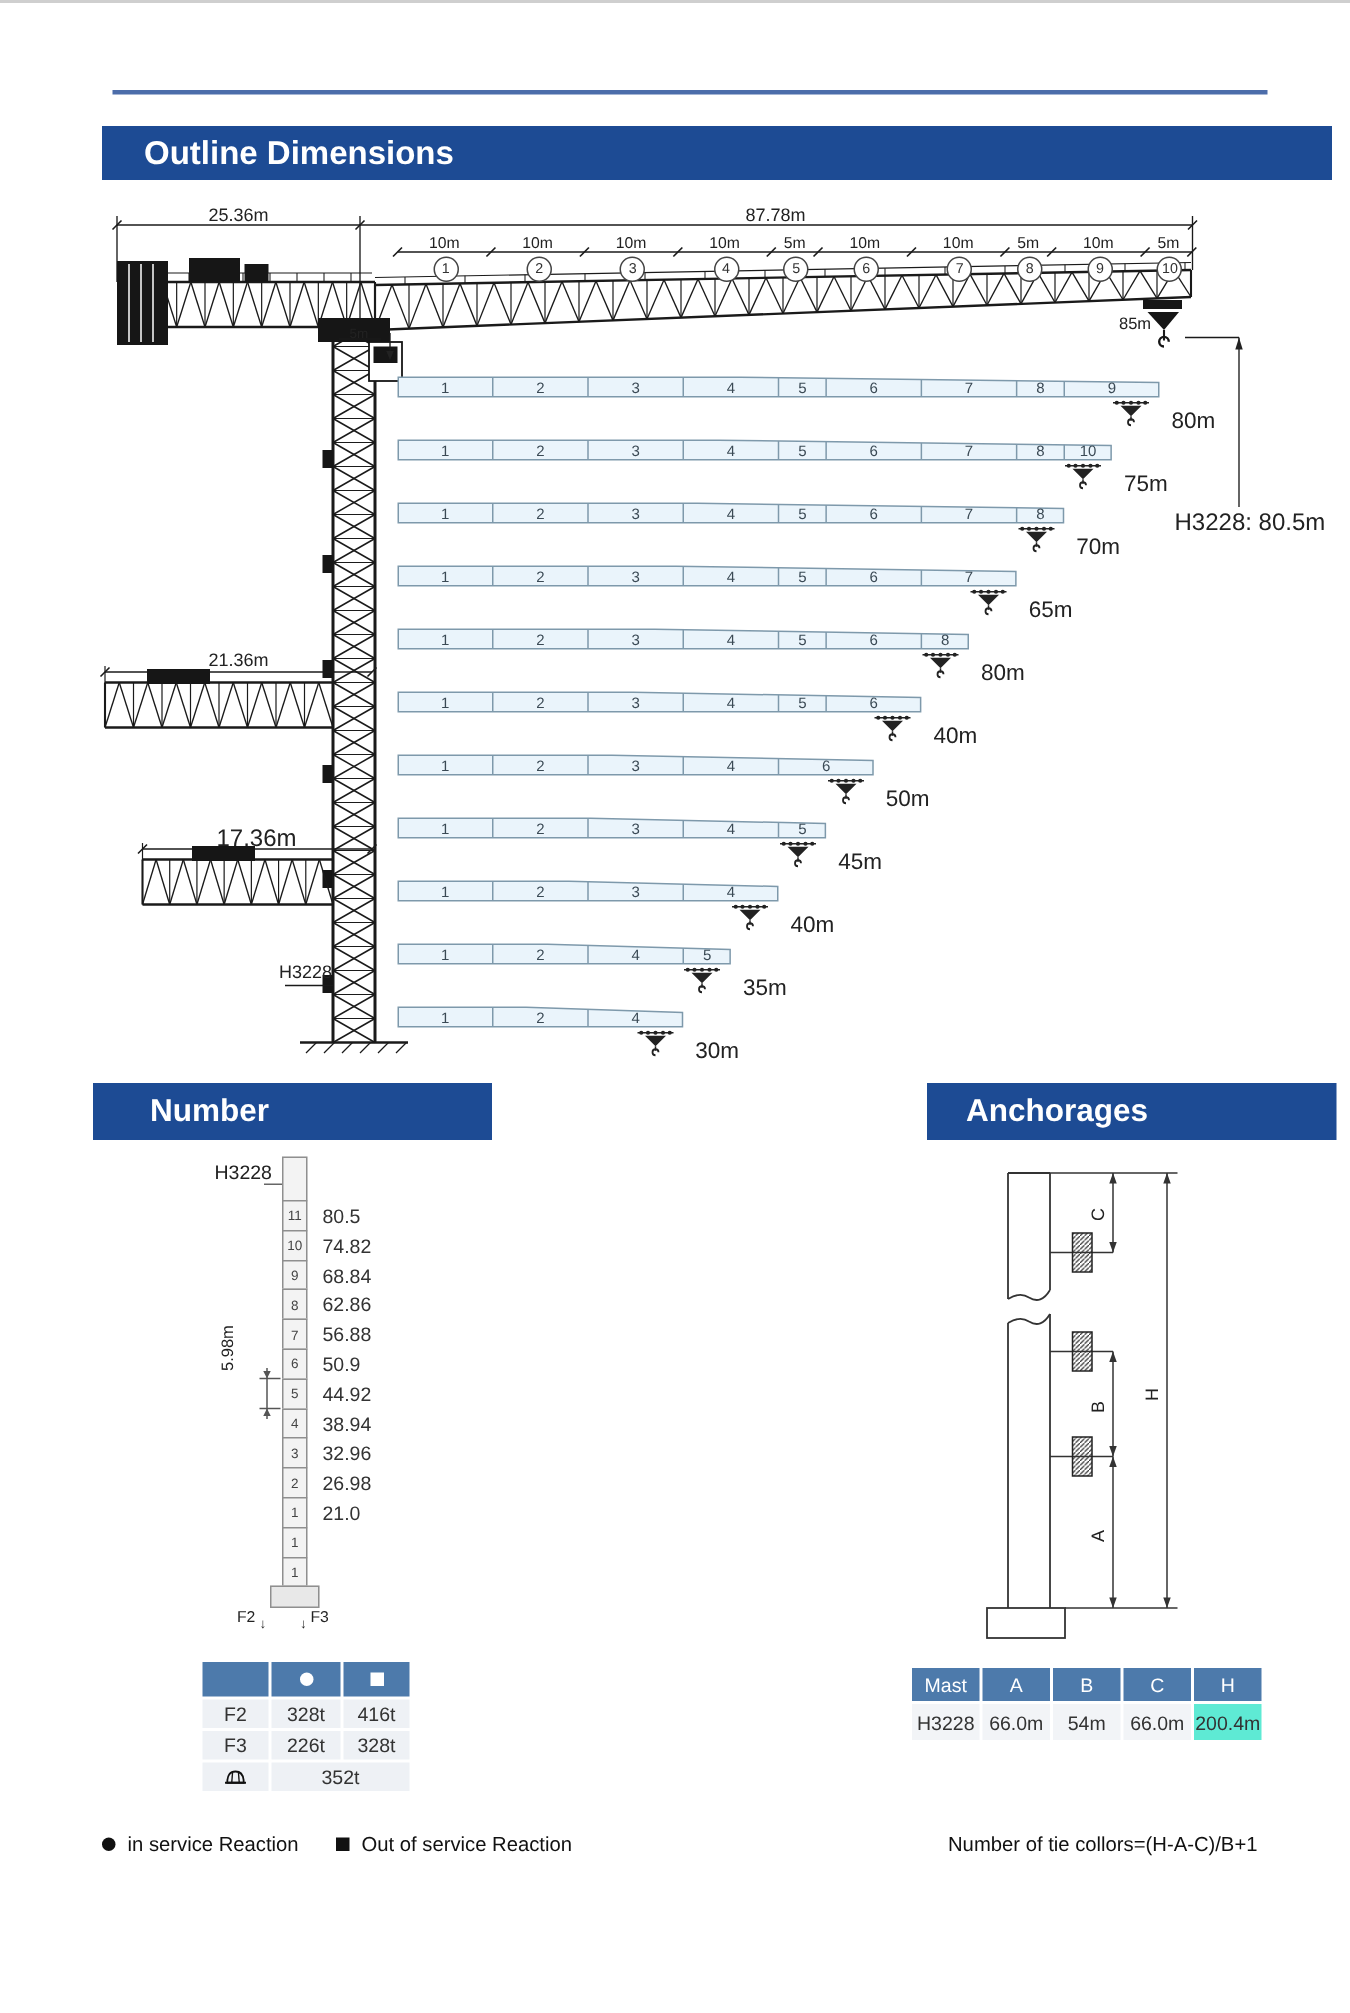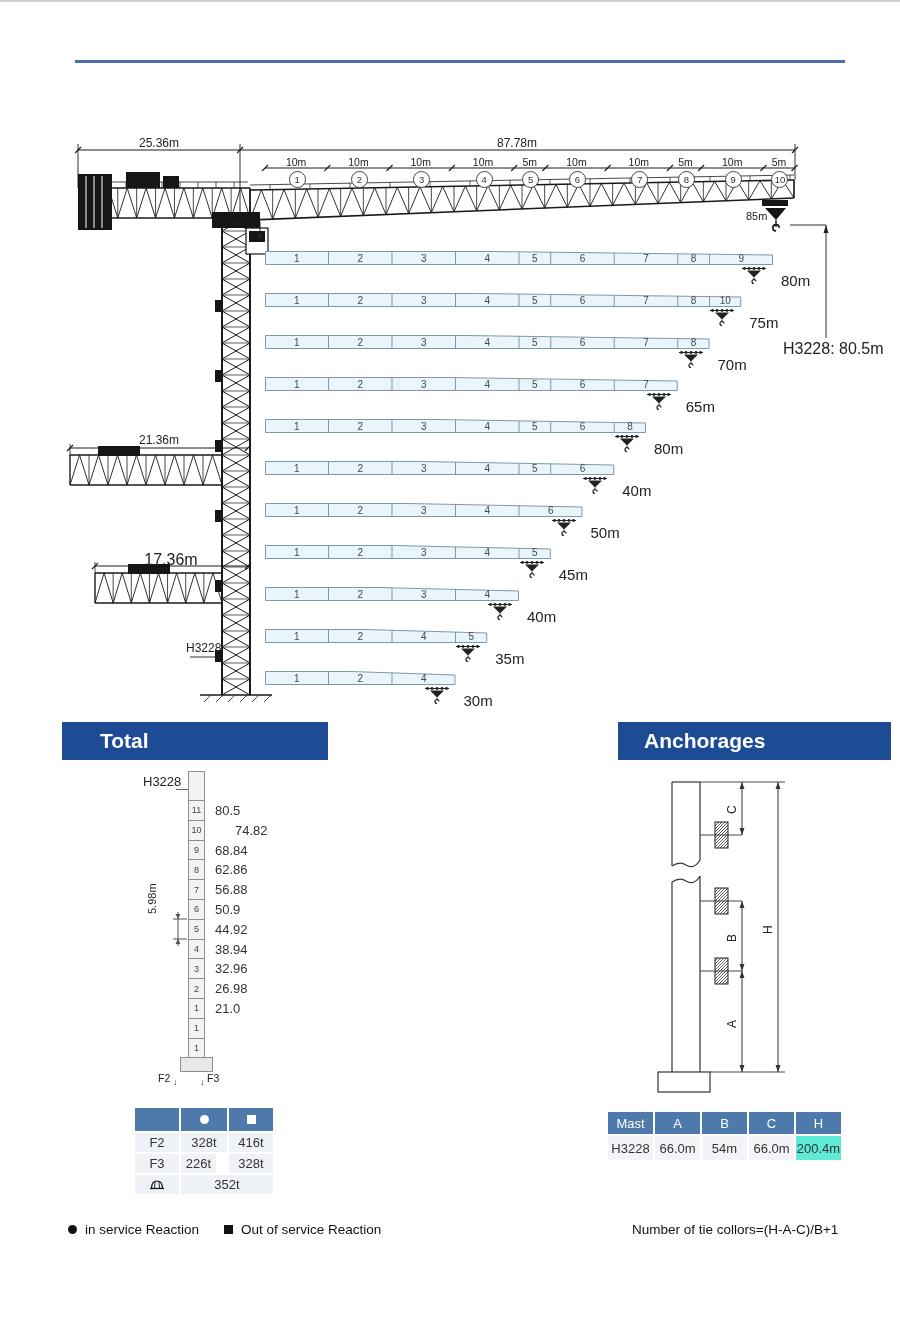--- a/index.html
+++ b/index.html
@@ -32,20 +32,23 @@
                font-size:13.5px;color:#111;white-space:nowrap;}
   svg{display:block;}
 </style>
 </head>
 <body>
 
 <div class="page">
   <div class="top-rule"></div>
   <div class="accent-strip"></div>
 
+  <div class="sechdr" style="left:68px;top:84px;width:792px;height:36px;padding-left:28px;font-size:22px;">
+    <span>Outline Dimensions</span>
+  </div>
 
   <svg id="craneSvg" class="abs" style="left:0;top:130px;" width="900" height="585" viewBox="0 0 900 585">
       <g>
         <line x1="78" y1="20" x2="795" y2="20" stroke="#1a1a1a" stroke-width="1"></line>
         <line x1="78" y1="14" x2="78" y2="58" stroke="#1a1a1a" stroke-width="0.9"></line>
         <line x1="240" y1="14" x2="240" y2="85" stroke="#1a1a1a" stroke-width="0.9"></line>
         <line x1="795" y1="14" x2="795" y2="50" stroke="#1a1a1a" stroke-width="0.9"></line>
         <line x1="75" y1="23" x2="81" y2="17" stroke="#1a1a1a" stroke-width="1.1"></line>
         <line x1="237" y1="23" x2="243" y2="17" stroke="#1a1a1a" stroke-width="1.1"></line>
         <line x1="792" y1="23" x2="798" y2="17" stroke="#1a1a1a" stroke-width="1.1"></line>
@@ -745,39 +748,39 @@
           </g>
           <path d="M6 4.5 L20 4.5 L13 11.5 Z" fill="#222"></path>
           <line x1="13" y1="11.5" x2="13" y2="14.5" stroke="#222"></line>
           <path d="M13 17.5 a2 2 0 1 1 2 -2" fill="none" stroke="#222" stroke-width="1.2"></path>
         </svg>
       </div>
       <div class="bar-label" style="left: 463.5px; top: 692px;">30m</div>
     </div>
 
   <div class="sechdr" style="left:62px;top:722px;width:228px;height:38px;padding-left:38px;font-size:21px;">
-    <span>Total</span>
+    <span>Number</span>
   </div>
 
   <div class="lbl" style="left:143px;top:774px;font-size:13px;">H3228</div>
   <div class="abs" style="left:176px;top:789px;width:12px;height:1px;background:#666;"></div>
   <div class="lbl rot" style="left:146px;top:914px;font-size:11px;">5.98m</div>
   <svg class="abs" style="left:170px;top:912px;" width="20" height="34" viewBox="0 0 20 34">
     <line x1="3" y1="7" x2="17" y2="7" stroke="#555" stroke-width="1"></line>
     <line x1="3" y1="27" x2="17" y2="27" stroke="#555" stroke-width="1"></line>
     <line x1="8" y1="0" x2="8" y2="34" stroke="#555" stroke-width="1"></line>
     <path d="M8 7 l-2.5 -5 l5 0 z" fill="#555"></path>
       <path d="M8 27 l-2.5 5 l5 0 z" fill="#555"></path>
   </svg>
   <div id="mastStack" class="abs" style="left:0;top:0;">
       <div class="mstub" style="left: 188px; top: 771px; width: 17px; height: 30px;"></div>
       <div class="mcell" style="left: 188px; top: 800px; width: 17px; height: 20.8px;">11</div>
       <div class="mheight" style="left: 215px; top: 803px;">80.5</div>
       <div class="mcell" style="left: 188px; top: 819.8px; width: 17px; height: 20.8px;">10</div>
-      <div class="mheight" style="left: 215px; top: 822.8px; margin-left: 20px;">74.82</div>
+      <div class="mheight" style="left: 215px; top: 822.8px;">74.82</div>
       <div class="mcell" style="left: 188px; top: 839.6px; width: 17px; height: 20.8px;">9</div>
       <div class="mheight" style="left: 215px; top: 842.6px;">68.84</div>
       <div class="mcell" style="left: 188px; top: 859.4px; width: 17px; height: 20.8px;">8</div>
       <div class="mheight" style="left: 215px; top: 862.4px;">62.86</div>
       <div class="mcell" style="left: 188px; top: 879.2px; width: 17px; height: 20.8px;">7</div>
       <div class="mheight" style="left: 215px; top: 882.2px;">56.88</div>
       <div class="mcell" style="left: 188px; top: 899px; width: 17px; height: 20.8px;">6</div>
       <div class="mheight" style="left: 215px; top: 902px;">50.9</div>
       <div class="mcell" style="left: 188px; top: 918.8px; width: 17px; height: 20.8px;">5</div>
       <div class="mheight" style="left: 215px; top: 921.8px;">44.92</div>
@@ -803,21 +806,21 @@
       <div class="thc" style="left: 181px; top: 1108px; width: 46px; height: 23px;">
         <span class="legend-dot" style="background:#fff"></span>
       </div>
       <div class="thc" style="left: 229px; top: 1108px; width: 44px; height: 23px;">
         <span class="legend-sq" style="background:#fff"></span>
       </div>
       <div class="tdc" style="left: 135px; top: 1133px; width: 44px; height: 19px;">F2</div>
       <div class="tdc" style="left: 181px; top: 1133px; width: 46px; height: 19px;">328t</div>
       <div class="tdc" style="left: 229px; top: 1133px; width: 44px; height: 19px;">416t</div>
       <div class="tdc" style="left: 135px; top: 1154px; width: 44px; height: 19px;">F3</div>
-      <div class="tdc" style="left: 181px; top: 1154px; width: 35px; height: 19px;">226t</div>
+      <div class="tdc" style="left: 181px; top: 1154px; width: 46px; height: 19px;">226t</div>
       <div class="tdc" style="left: 229px; top: 1154px; width: 44px; height: 19px;">328t</div>
       <div class="tdc" style="left: 135px; top: 1175px; width: 44px; height: 19px;">
         <svg width="16" height="13" viewBox="0 0 16 13">
           <path d="M2.5 10.5 Q2.5 3 8 3 Q13.5 3 13.5 10.5 Z" fill="none" stroke="#111" stroke-width="1.2"></path>
           <line x1="6" y1="4" x2="5.5" y2="10.5" stroke="#111" stroke-width="0.9"></line>
           <line x1="10" y1="4" x2="10.5" y2="10.5" stroke="#111" stroke-width="0.9"></line>
           <line x1="1" y1="10.5" x2="15" y2="10.5" stroke="#111" stroke-width="1.2"></line>
         </svg>
       </div>
       <div class="tdc" style="left: 181px; top: 1175px; width: 92px; height: 19px;">352t</div>

